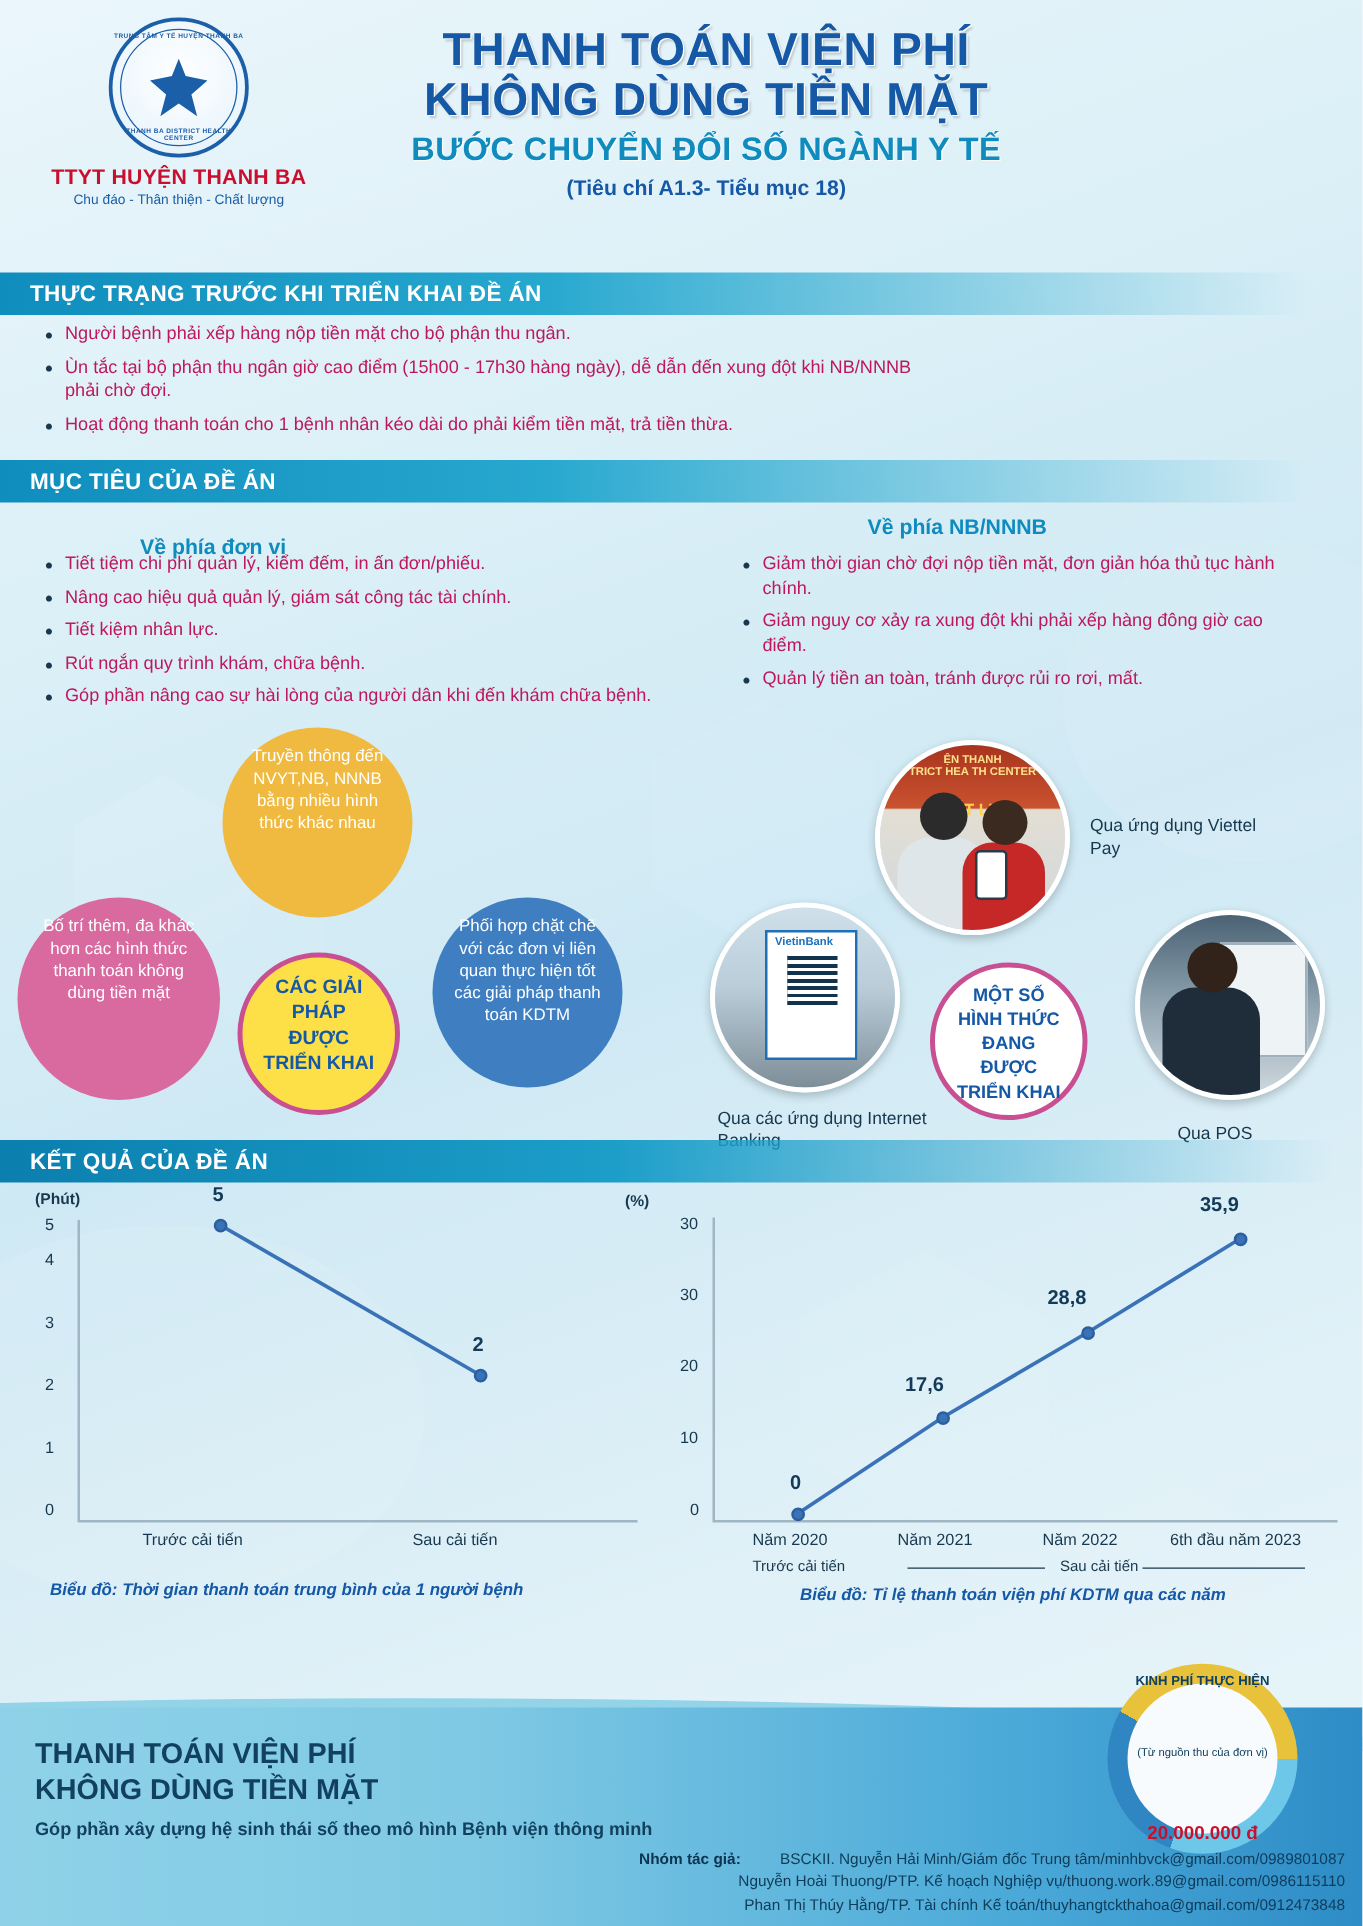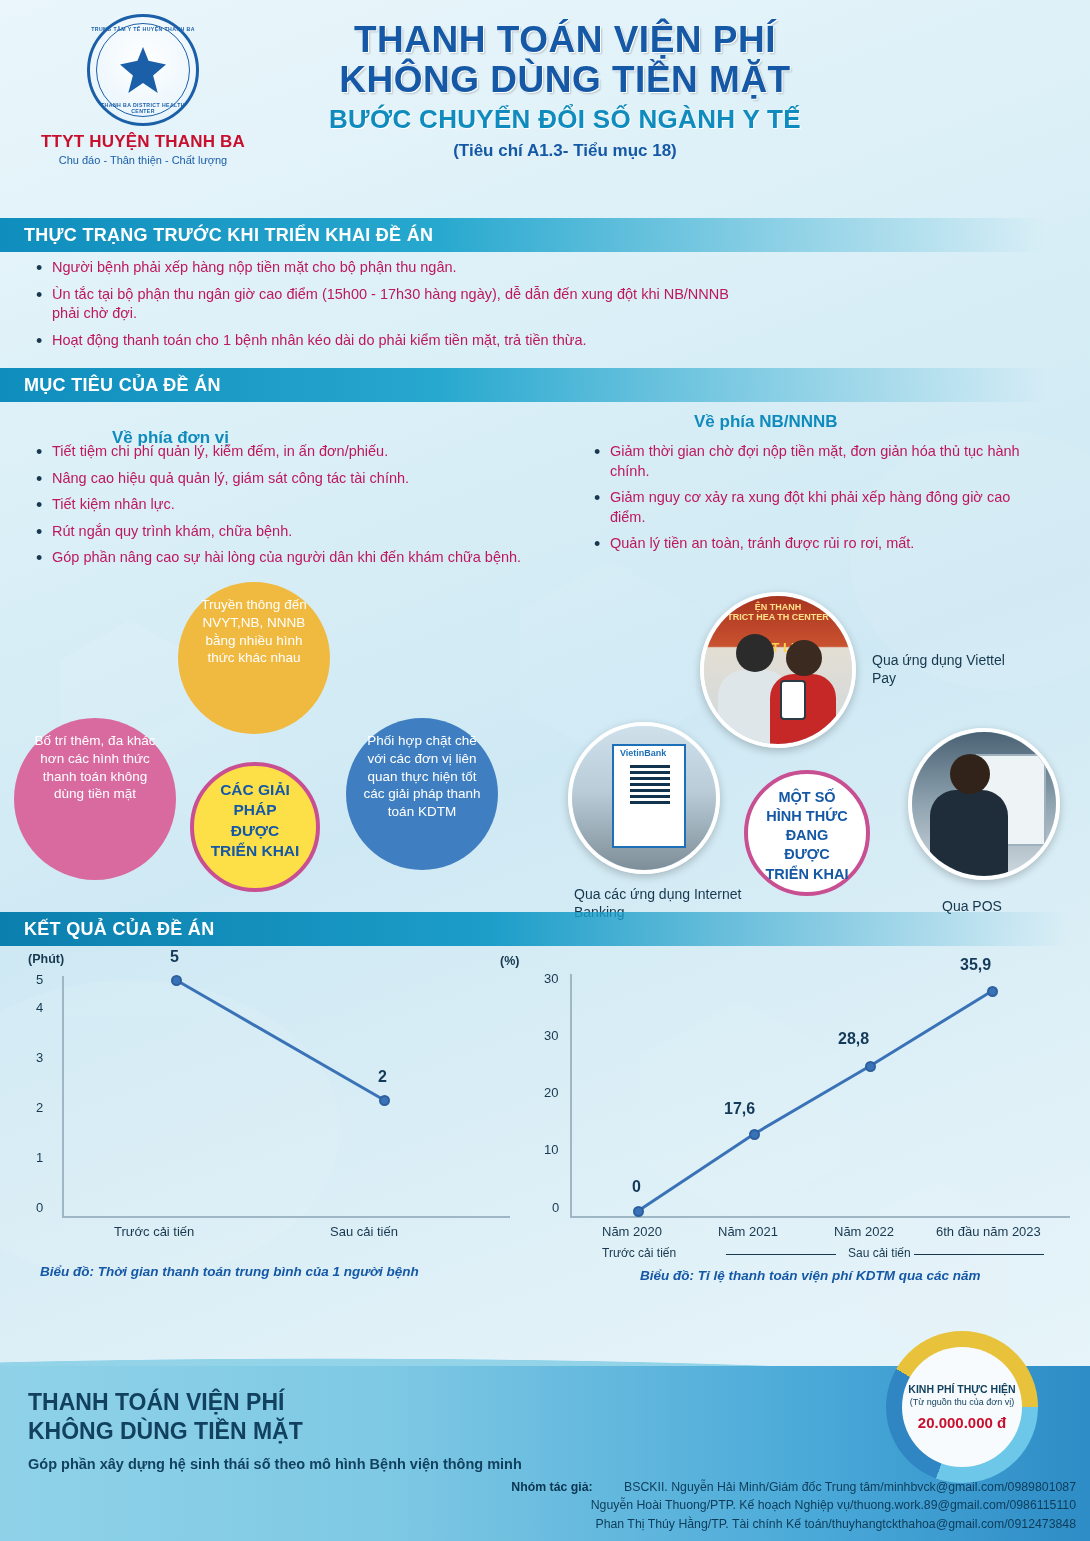--- a/index.html
+++ b/index.html
@@ -120,21 +120,21 @@
   .credits { font-size:12.3px; color:#0e3c59; line-height:1.5; text-align:right;}
   .credits b { color:#0b3450; }
 
   .money-ring {
     position:absolute; right:52px; bottom:58px; width:152px; height:152px; border-radius:50%;
     background: conic-gradient(#e8c23a 0deg 90deg, #6cc7e8 90deg 200deg, #2f86c2 200deg 300deg, #e8c23a 300deg 360deg);
     display:flex; align-items:center; justify-content:center;
   }
   .money-inner {
     width:120px;height:120px;border-radius:50%;background:#f7fbfd;display:flex;flex-direction:column;
-    align-items:center;justify-content:center;text-align:right;padding:6px;
+    align-items:center;justify-content:center;text-align:right;padding:6px;gap:44px;
   }
   .m1{font-size:10.5px;font-weight:bold;color:#12415f;}
   .m2{font-size:9px;color:#12415f;line-height:1.2;margin-top:2px;}
   .m3{font-size:15px;font-weight:bold;color:#c8102e;margin-top:6px;}
 </style>
 </head>
 <body>
 
 <div class="bg-deco">
   <div class="hex" style="left:60px;top:620px;opacity:.5"></div>

